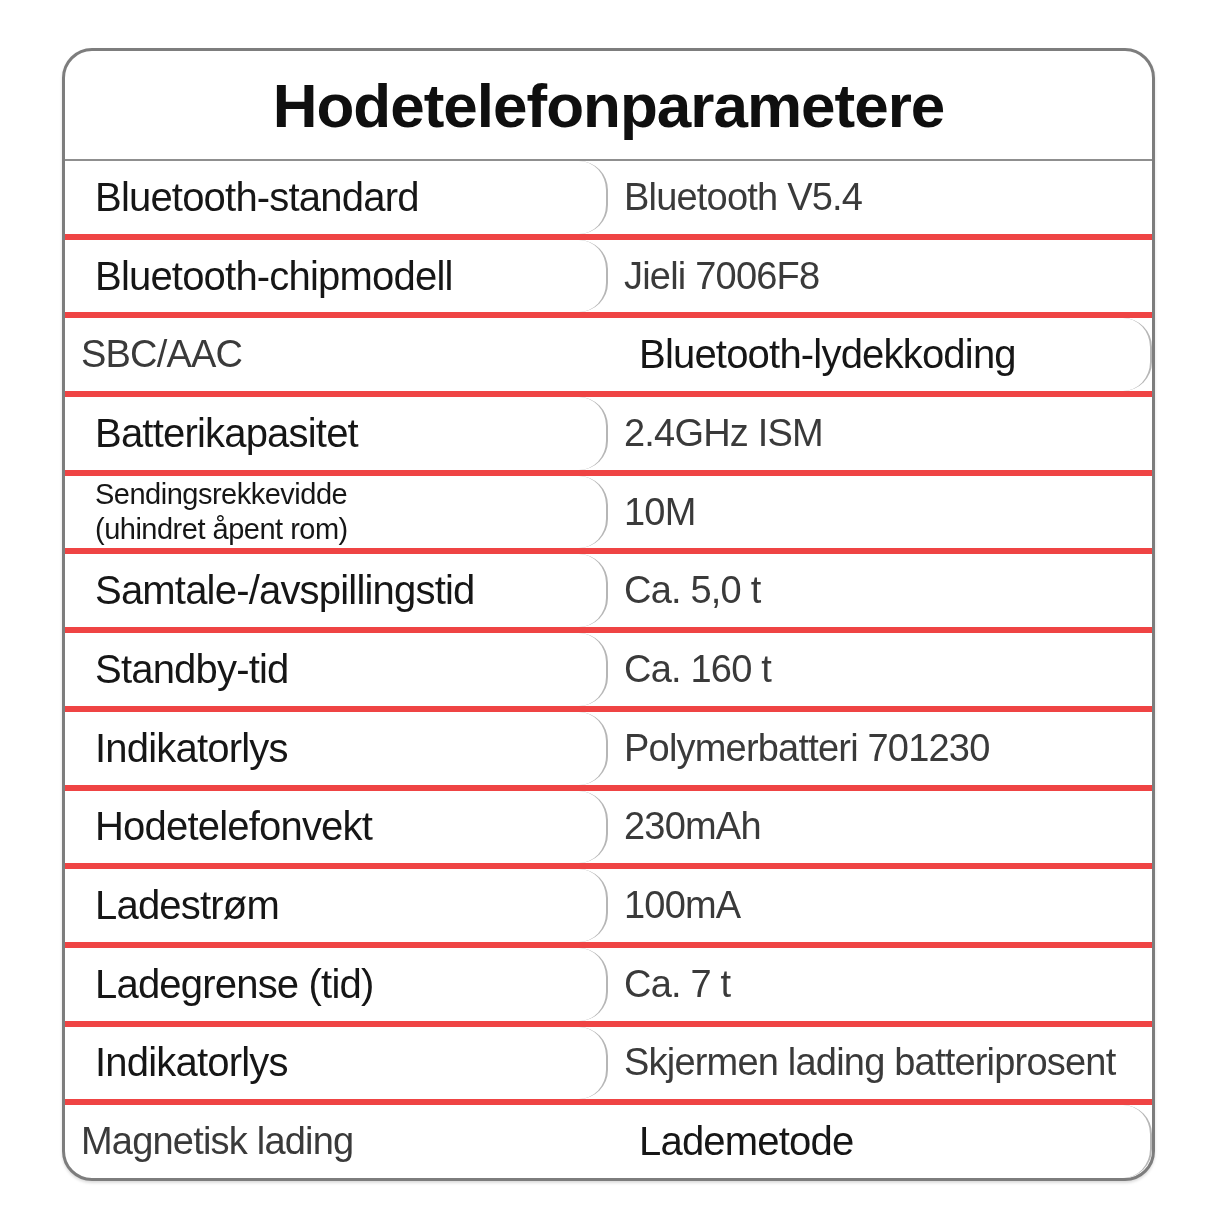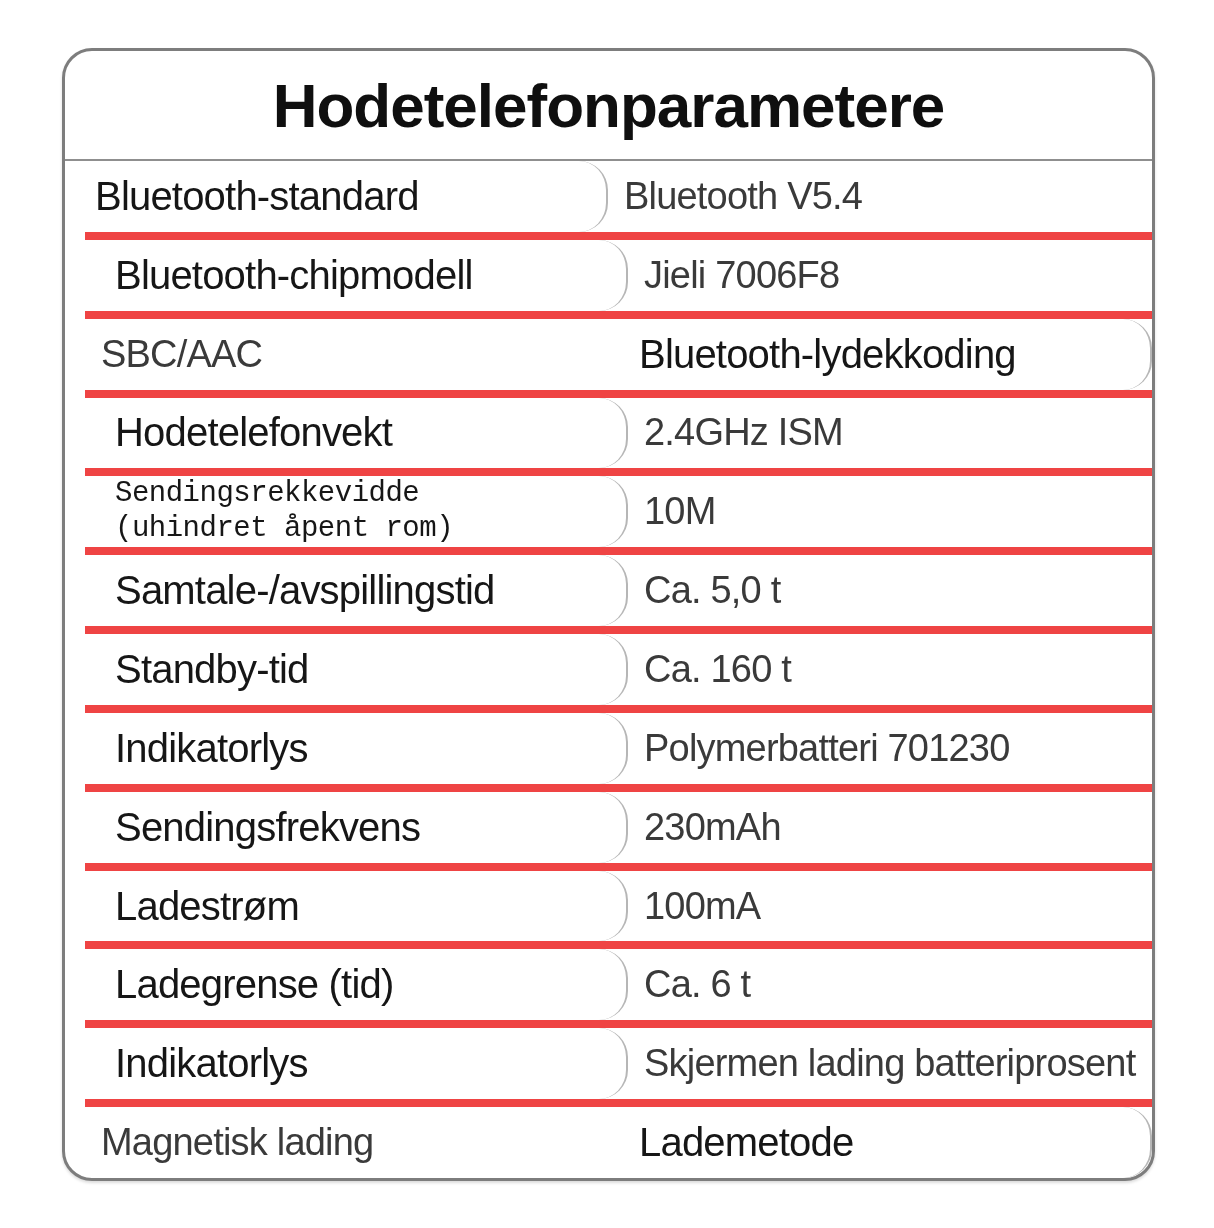--- a/index.html
+++ b/index.html
@@ -41,22 +41,21 @@
     flex: 1 1 auto;
     display: flex;
     flex-direction: column;
   }
   .row {
     flex: 1 1 0;
     display: flex;
     min-height: 0;
   }
   .row + .row {
-    border-top: 8px solid #ef4444;
-    margin-left: 20px;
+    border-top: 6px solid #ef4444;
   }
   .cell {
     box-sizing: border-box;
     display: flex;
     align-items: center;
     white-space: nowrap;
     overflow: hidden;
     border-radius: 29px;
   }
   .cell.label {
@@ -73,21 +72,20 @@
     padding-left: 16px;
     font-size: 38px;
     font-weight: 400;
     color: #3a3a3a;
     letter-spacing: -0.8px;
   }
   .two-line div {
     font-size: 29px;
     line-height: 1.2;
     letter-spacing: -0.5px;
-    font-family: Liberation Mono, monospace;
   }
 </style>
 </head>
 <body>
 
 <div class="card">
   <div class="title-band">Hodetelefonparametere</div>
 
   <div class="rows">
 
@@ -100,21 +98,21 @@
       <div class="cell label">Bluetooth-chipmodell</div>
       <div class="cell value">Jieli 7006F8</div>
     </div>
 
     <div class="row">
       <div class="cell value">SBC/AAC</div>
       <div class="cell label">Bluetooth-lydekkoding</div>
     </div>
 
     <div class="row">
-      <div class="cell label">Hodetelefonvekt</div>
+      <div class="cell label">Batterikapasitet</div>
       <div class="cell value">2.4GHz ISM</div>
     </div>
 
     <div class="row">
       <div class="cell label">
         <div class="two-line">
           <div>Sendingsrekkevidde</div>
           <div>(uhindret åpent rom)</div>
         </div>
       </div>
@@ -130,32 +128,32 @@
       <div class="cell label">Standby-tid</div>
       <div class="cell value">Ca. 160 t</div>
     </div>
 
     <div class="row">
       <div class="cell label">Indikatorlys</div>
       <div class="cell value">Polymerbatteri 701230</div>
     </div>
 
     <div class="row">
-      <div class="cell label">Sendingsfrekvens</div>
+      <div class="cell label">Hodetelefonvekt</div>
       <div class="cell value">230mAh</div>
     </div>
 
     <div class="row">
       <div class="cell label">Ladestrøm</div>
       <div class="cell value">100mA</div>
     </div>
 
     <div class="row">
       <div class="cell label">Ladegrense (tid)</div>
-      <div class="cell value">Ca. 6 t</div>
+      <div class="cell value">Ca. 7 t</div>
     </div>
 
     <div class="row">
       <div class="cell label">Indikatorlys</div>
       <div class="cell value">Skjermen lading batteriprosent</div>
     </div>
 
     <div class="row">
       <div class="cell value">Magnetisk lading</div>
       <div class="cell label">Lademetode</div>

